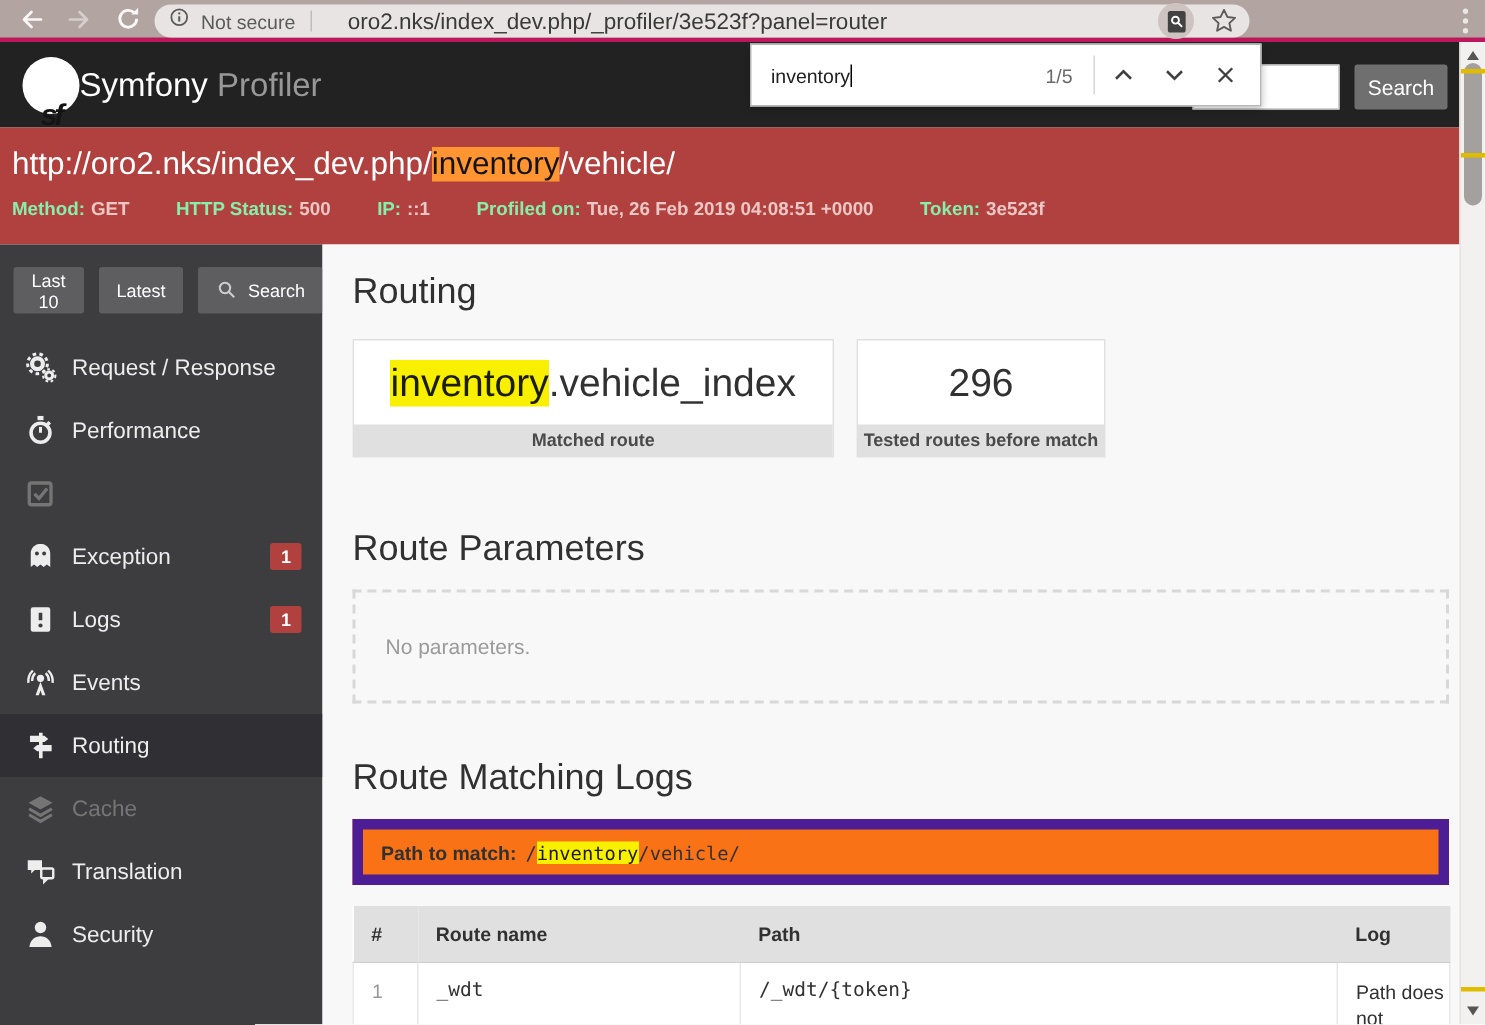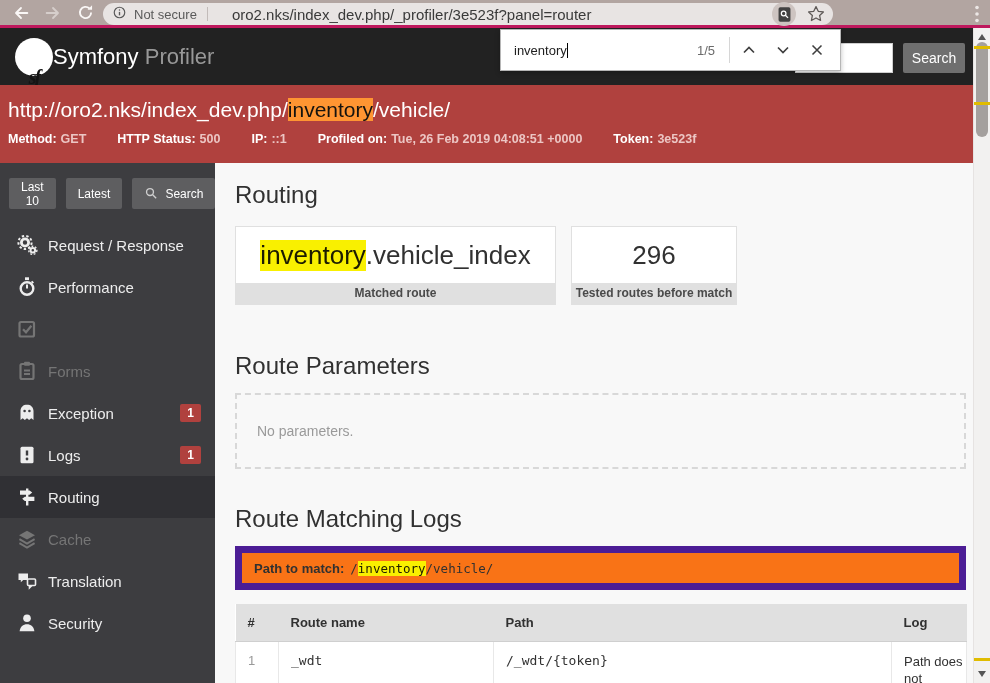--- a/index.html
+++ b/index.html
@@ -30,35 +30,35 @@
   .find-query { font-size:13px; color:#202020; }
   .caret { display:inline-block; width:1px; height:15px; background:#000; vertical-align:-3px; }
   .find-count { font-size:13px; color:#6b6b6b; margin-left:auto; padding-right:14px; }
   .find-div { width:1px; height:26px; background:#d6d6d6; }
   .find-btn { width:31px; height:30px; display:flex; align-items:center; justify-content:center; margin-left:3px; }
 
   
   .ph { position:absolute; left:0; top:28px; width:973px; height:57px; background:#222; display:flex; align-items:center; }
   .sf-logo { width:38px; height:38px; border-radius:50%; background:#fff; margin-left:15px;
     display:flex; align-items:center; justify-content:center; }
-  .sf-logo span { font-family:Liberation Serif, serif; font-style:italic; font-weight:bold;
+  .sf-logo span { font-family:Liberation Sans, sans-serif; font-style:italic; font-weight:bold;
     font-size:20px; color:#141414; letter-spacing:-2px; transform:translateY(-1px);margin-top:44px; }
   .ph-title { font-size:22px; color:#fff; }
   .ph-title .dim { color:#989898; }
   .ph-search-input { position:absolute; left:795px; top:15px; width:98px; height:30px; border:1px solid #cfcfcf;
     background:#fff; z-index:10; font-size:13px; padding:0 6px; }
   .ph-search-btn { position:absolute; left:903px; top:15px; width:62px; height:30px; background:#6f6f6f;
     color:#fff; font-size:14px; border:none; border-radius:2px; z-index:10; font-family:inherit; }
 
   
   .banner { position:absolute; left:0; top:85px; width:973px; height:78px; background:#b0413e; color:#fff; }
   .banner-url { font-size:21px; padding:13px 0 0 8px; white-space:nowrap; }
   .hl-active { background:#ff9532; color:#15130f; }
   .banner-meta { display:flex; gap:31px; padding:10px 0 0 8px; font-size:12.5px; }
-  .banner-meta b { color:#ffffff; font-weight:bold; }
+  .banner-meta b { color:#86efac; font-weight:bold; }
   .banner-meta span.v { color:#ecc6c4; font-weight:bold; margin-left:4px; }
   .banner-meta .item { white-space:nowrap; }
 
   
   .sidebar { position:absolute; left:0; top:163px; width:215px; height:520px; background:#3d3d40; }
   .filters { display:flex; gap:10px; padding:15px 0 15px 9px; }
   .f-btn { height:31px; background:#5e5e60; border:none; border-radius:2px; color:#fff;
     font-size:12px; padding:0 12px; font-family:inherit; display:flex; align-items:center; gap:6px; }
   .menu-item { height:42px; display:flex; align-items:center; padding-left:15px; color:#ededed; cursor:pointer; }
   .menu-item.active { background:#303034; }
@@ -243,30 +243,20 @@
 
     <div class="menu-item disabled">
       <span class="mi-icon">
         <svg width="22" height="22" viewBox="0 0 22 22">
             <rect x="3.5" y="4" width="14.5" height="14.5" rx="1.5" fill="none" stroke="currentColor" stroke-width="2.2"></rect>
             <path d="M7 11.2l3 3.1 5.4-6.6" fill="none" stroke="currentColor" stroke-width="2.2"></path>
           </svg>
       </span>
     </div>
 
-    <div class="menu-item disabled">
-      <span class="mi-icon">
-        <svg width="22" height="22" viewBox="0 0 22 22">
-            <rect x="4.5" y="4" width="13" height="15" rx="1.5" fill="none" stroke="currentColor" stroke-width="2.2"></rect>
-            <rect x="8" y="1.8" width="6" height="4" rx="1" fill="currentColor"></rect>
-            <path d="M8 10.5h6M8 14h6" stroke="currentColor" stroke-width="1.8"></path>
-          </svg>
-      </span>
-      <span class="mi-label">Forms</span>
-    </div>
 
     <div class="menu-item">
       <span class="mi-icon">
         <svg width="22" height="22" viewBox="0 0 22 22">
             <path d="M11 2.5c-3.6 0-6.5 2.9-6.5 6.5v9l2.2-1.7 2.1 1.7 2.2-1.7 2.1 1.7 2.2-1.7 2.2 1.7V9c0-3.6-2.9-6.5-6.5-6.5z" fill="currentColor"></path>
             <circle cx="8.6" cy="9" r="1.3" fill="#3d3d40"></circle>
             <circle cx="13.4" cy="9" r="1.3" fill="#3d3d40"></circle>
           </svg>
       </span>
       <span class="mi-label">Exception</span>
@@ -278,20 +268,30 @@
         <svg width="22" height="22" viewBox="0 0 22 22">
             <rect x="4.5" y="2.8" width="13" height="16.4" rx="1.5" fill="currentColor"></rect>
             <path d="M11 6.5v5" stroke="#3d3d40" stroke-width="2.4"></path>
             <circle cx="11" cy="15" r="1.4" fill="#3d3d40"></circle>
           </svg>
       </span>
       <span class="mi-label">Logs</span>
       <span class="mi-badge">1</span>
     </div>
 
+    <div class="menu-item">
+      <span class="mi-icon">
+        <svg width="22" height="22" viewBox="0 0 22 22">
+            <circle cx="11" cy="8.2" r="2.4" fill="currentColor"></circle>
+            <path d="M11 10.5L7.7 19.5h2.2l1.1-3.2 1.1 3.2h2.2z" fill="currentColor"></path>
+            <path d="M5.4 10A7 7 0 0 1 7.5 4.8M2.9 11.2A10 10 0 0 1 5.9 3M16.6 10a7 7 0 0 0-2.1-5.2M19.1 11.2A10 10 0 0 0 16.1 3" fill="none" stroke="currentColor" stroke-width="1.6"></path>
+          </svg>
+      </span>
+      <span class="mi-label">Events</span>
+    </div>
 
     <div class="menu-item active">
       <span class="mi-icon">
         <svg width="22" height="22" viewBox="0 0 22 22">
             <rect x="10" y="2.5" width="2.4" height="17" fill="currentColor"></rect>
             <path d="M4 4.5h9.6l2.6 2.1-2.6 2.1H4z" fill="currentColor"></path>
             <path d="M18.4 10.7H8.8l-2.6 2.1 2.6 2.1h9.6z" fill="currentColor"></path>
           </svg>
       </span>
       <span class="mi-label">Routing</span>

